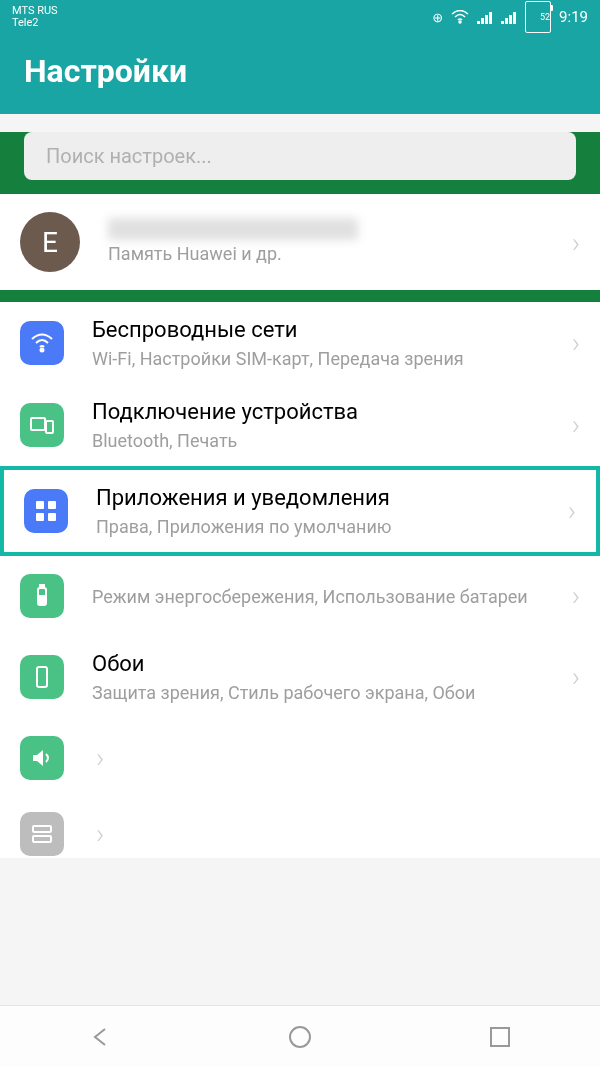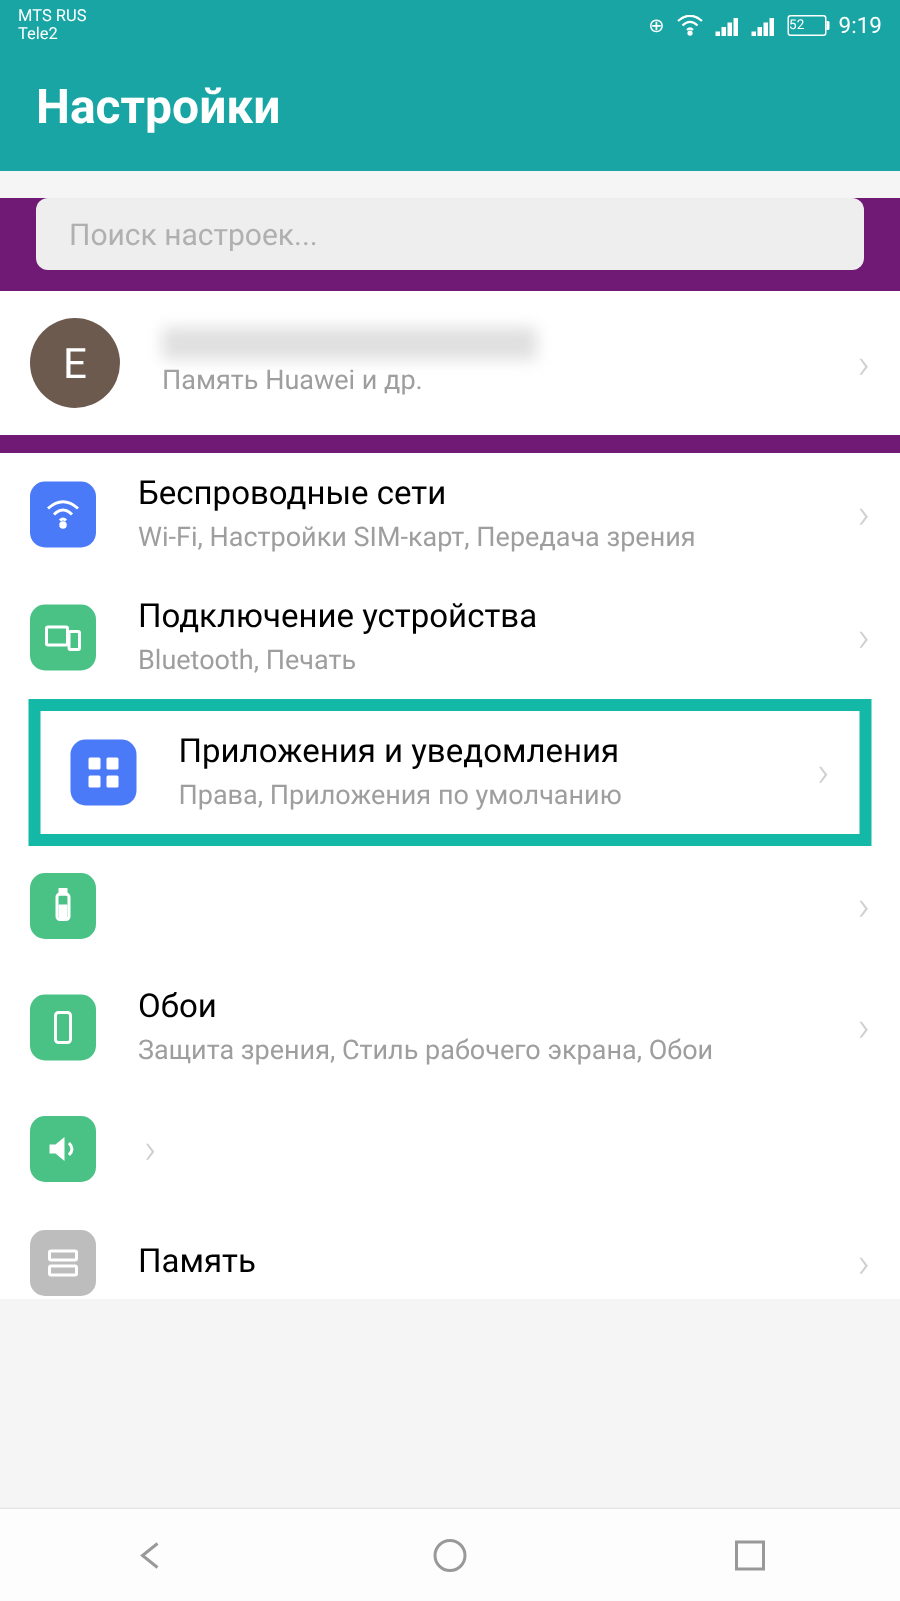--- a/index.html
+++ b/index.html
@@ -23,21 +23,21 @@
     }
     .status-left { display: flex; flex-direction: column; line-height: 1.1; font-size: 11px; }
     .status-right { display: flex; align-items: center; gap: 8px; }
     .header {
       background: #1aa5a5;
       color: #fff;
       padding: 18px 24px 24px;
       font-size: 32px;
       font-weight: 700;
     }
-    .content { background: #701a75; }
+    .content { background: #15803d; }
     .search-box {
       margin: 18px 24px 14px;
       background: #eeeeee;
       border-radius: 8px;
       padding: 12px 22px;
       color: #b0b0b0;
       font-size: 20px;
     }
     .list-item {
       display: flex;
@@ -70,22 +70,22 @@
       align-items: center;
       justify-content: center;
       flex-shrink: 0;
       margin-right: 28px;
     }
     .item-text { flex: 1; }
     .item-title { font-size: 22px; color: #000; line-height: 1.3; }
     .item-sub { font-size: 18px; color: #9e9e9e; line-height: 1.3; margin-top: 2px; }
     .chevron { color: #d0d0d0; font-size: 28px; font-weight: 300; padding: 0 4px; }
     .highlight {
-      border: 8px solid #14b8a6;
-      margin: 0 19px;
+      border: 4px solid #14b8a6;
+      margin: 0 0;
     }
     .blurred-name {
       filter: blur(5px);
       color: #999;
       font-size: 22px;
       background: #e0e0e0;
       width: 250px;
       height: 22px;
       border-radius: 3px;
     }
@@ -97,21 +97,21 @@
       height: 62px;
       background: #fdfdfd;
       border-top: 1px solid #e5e5e5;
       display: flex;
       align-items: center;
       justify-content: space-around;
     }
     .nav-btn { width: 28px; height: 28px; color: #888; display: flex; align-items: center; justify-content: center; }
     .sig-icon { width: 16px; height: 13px; display: flex; align-items: flex-end; gap: 1px; }
     .sig-icon span { width: 3px; background: #fff; }
-    .batt { border: 1px solid #fff; width: 26px; height: 14px; border-radius: 2px; position: relative; display:flex; align-items:center; justify-content:flex-start; font-size:9px; }
+    .batt { border: 1px solid #fff; width: 26px; height: 32px; border-radius: 2px; position: relative; display:flex; align-items:center; justify-content:flex-end; font-size:9px; }
     .batt::after { content:''; position:absolute; right:-3px; top:3px; width:2px; height:6px; background:#fff; border-radius:0 1px 1px 0; }
   </style>
 </head>
 <body>
 
 <div class="status-bar">
   <div class="status-left">
     <span>MTS RUS</span>
     <span>Tele2</span>
   </div>
@@ -207,20 +207,21 @@
 
     <div class="list-item">
       <div class="icon-wrap" style="background:#4ac285">
         <svg width="26" height="26" viewBox="0 0 26 26" fill="none" stroke="#fff" stroke-width="2">
             <rect x="9" y="5" width="8" height="17" rx="2"></rect>
             <rect x="11" y="2" width="4" height="3" fill="#fff"></rect>
             <rect x="11" y="13" width="4" height="7" fill="#fff"></rect>
           </svg>
       </div>
       <div class="item-text">
+        <div class="item-sub">Режим энергосбережения, Использование батареи</div>
       </div>
       <div class="chevron">›</div>
     </div>
 
     <div class="list-item">
       <div class="icon-wrap" style="background:#4ac285">
         <svg width="26" height="26" viewBox="0 0 26 26" fill="none" stroke="#fff" stroke-width="2">
             <rect x="8" y="3" width="10" height="20" rx="2"></rect>
           </svg>
       </div>
@@ -241,23 +242,20 @@
       <div class="chevron">›</div>
     </div>
 
     <div class="list-item" style="padding-bottom:2px; min-height:40px;">
       <div class="icon-wrap" style="background:#bdbdbd">
         <svg width="26" height="26" viewBox="0 0 26 26" fill="none" stroke="#fff" stroke-width="2">
             <rect x="4" y="5" width="18" height="6" rx="1"></rect>
             <rect x="4" y="15" width="18" height="6" rx="1"></rect>
           </svg>
       </div>
-      <div class="item-text">
-        <div class="item-title">Память</div>
-      </div>
       <div class="chevron">›</div>
     </div>
   </div>
 </div>
 
 <div class="nav-bar">
   <div class="nav-btn">
     <svg width="24" height="24" viewBox="0 0 24 24" fill="none" stroke="#999" stroke-width="2">
         <path d="M17 4 L7 12 L17 20"></path>
       </svg>

